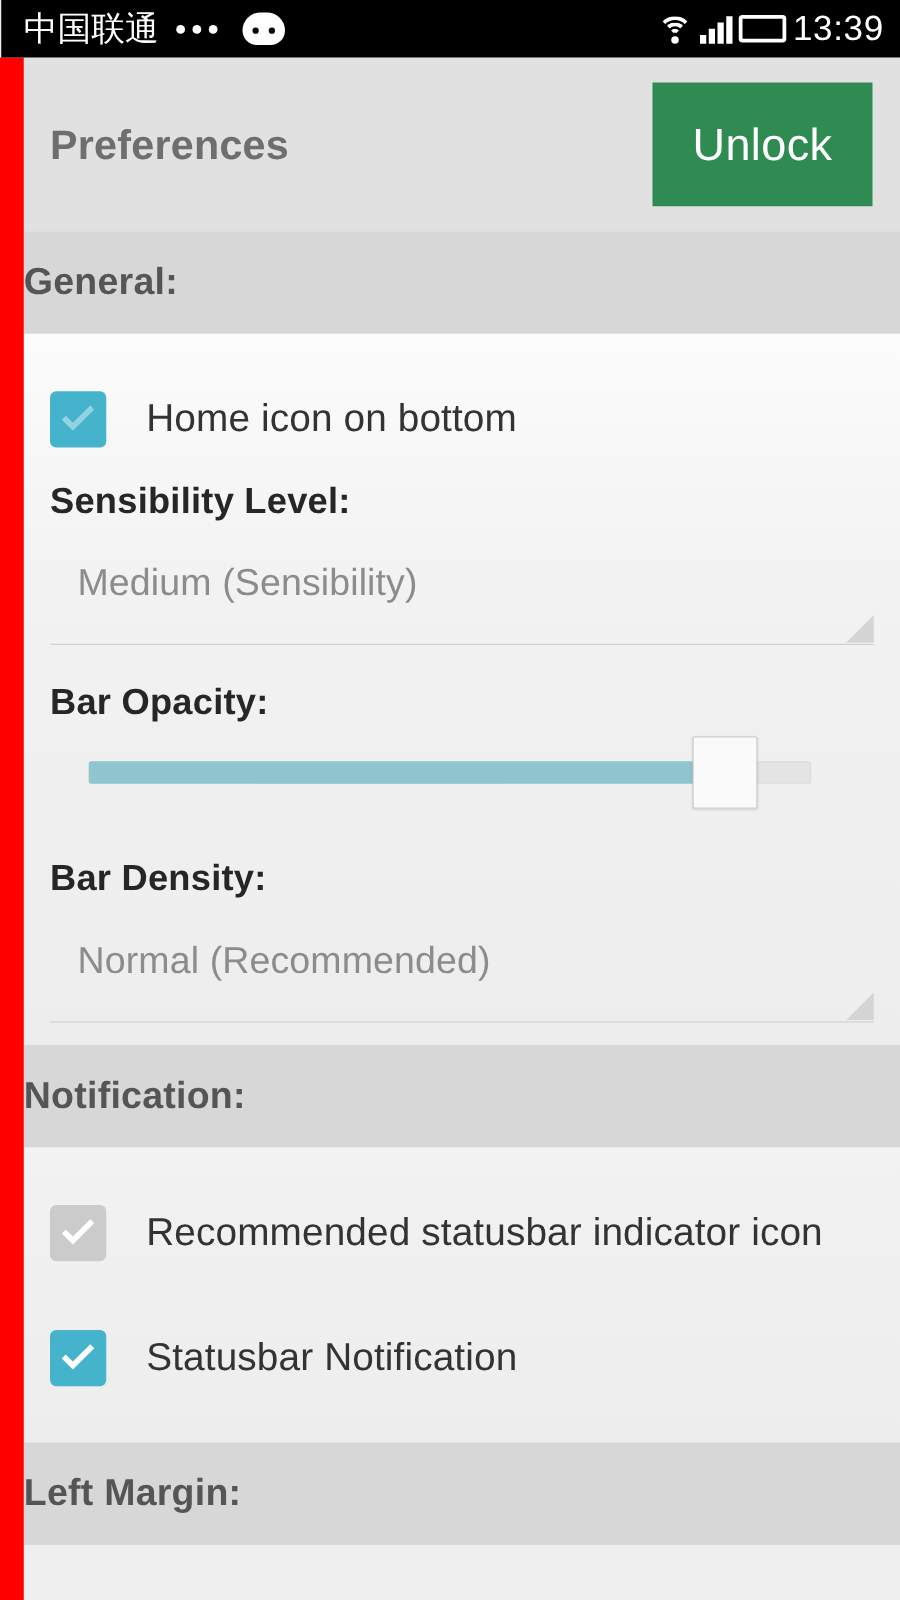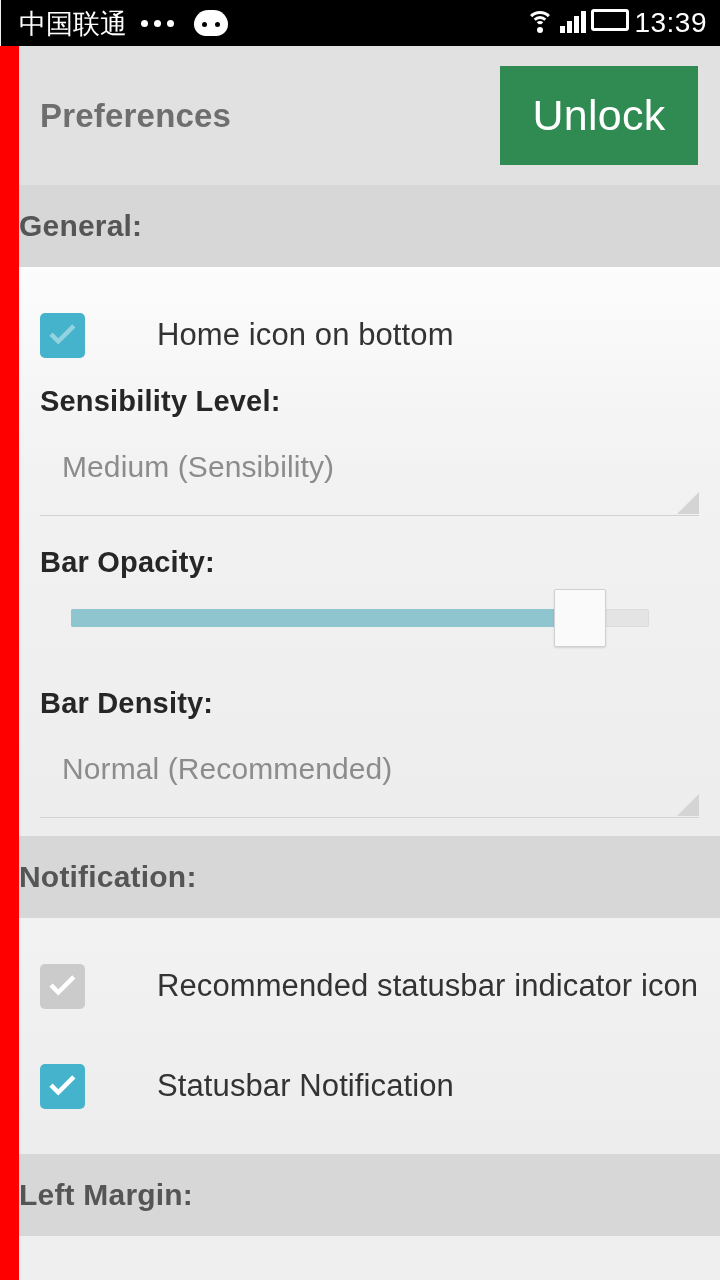--- a/index.html
+++ b/index.html
@@ -44,21 +44,21 @@
     border-radius: 16px 16px 13px 13px;
     margin-left: 8px;
   }
   .sb-bot::before, .sb-bot::after {
     content: ""; position: absolute; top: 12px;
     width: 5px; height: 5px; background: #000; border-radius: 50%;
   }
   .sb-bot::before { left: 8px; }
   .sb-bot::after  { right: 8px; }
 
-  .sb-right { margin-left: auto; display: flex; gap: 5px; }
+  .sb-right { margin-left: auto; display: flex; align-items: center; gap: 5px; }
 
   .icon-wifi { position: relative; width: 30px; height: 24px; }
   .icon-wifi span {
     position: absolute; left: 50%; transform: translateX(-50%);
     border: 3px solid #fff;
     border-bottom-color: transparent;
     border-left-color: transparent;
     border-right-color: transparent;
     border-radius: 50%;
   }
@@ -120,24 +120,24 @@
     padding: 0 22px 0 21px;
   }
   .header-title {
     font-size: 33px;
     font-weight: bold;
     color: #6e6e6e;
     letter-spacing: 0.2px;
   }
   .unlock-btn {
     margin-left: auto;
-    width: 198px; height: 99px;
+    width: 176px; height: 99px;
     background: #2f8b51;
     color: #ffffff;
-    font-size: 43px;
+    font-size: 36px;
     display: flex; align-items: center; justify-content: center;
     border: none; cursor: pointer;
     letter-spacing: 0.3px;
     font-family: "Liberation Sans", sans-serif;
   }
 
   
   .section-head {
     height: 82px;
     background: #d7d7d7;
@@ -156,21 +156,20 @@
   .panel.short {
     background: linear-gradient(to bottom, #f2f2f2 0%, #ededed 100%);
   }
 
   
   .check-row {
     display: flex; align-items: center;
     padding: 0 21px;
     height: 100px;
     cursor: pointer;
-    gap: 40px;
   }
   .checkbox {
     width: 45px; height: 45px;
     border-radius: 5px;
     position: relative;
     flex: 0 0 auto;
   }
   .checkbox.on    { background: #45b3cb; }
   .checkbox.faded { background: #45b3cb; }
   .checkbox.off   { background: #cbcbcb; }

